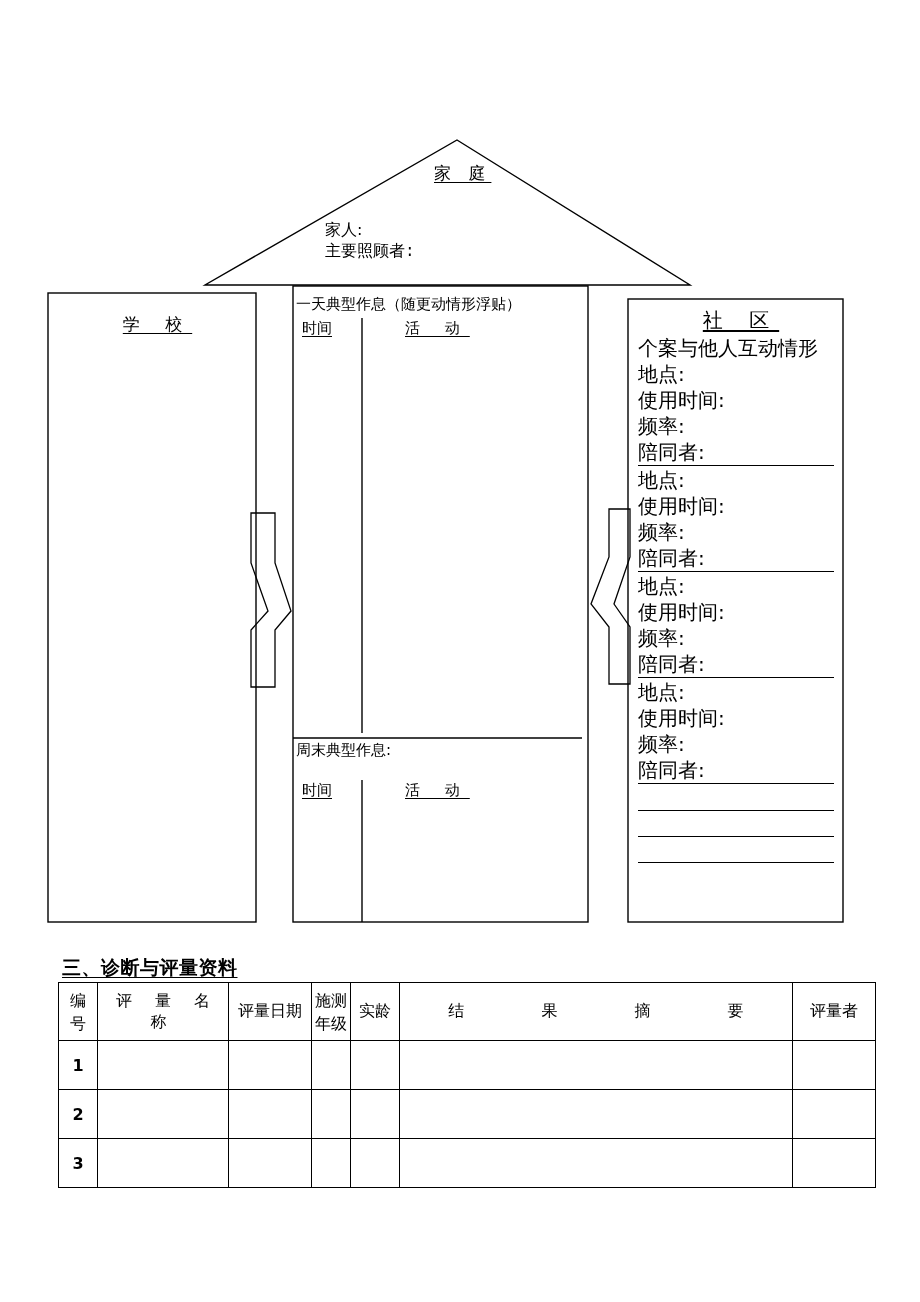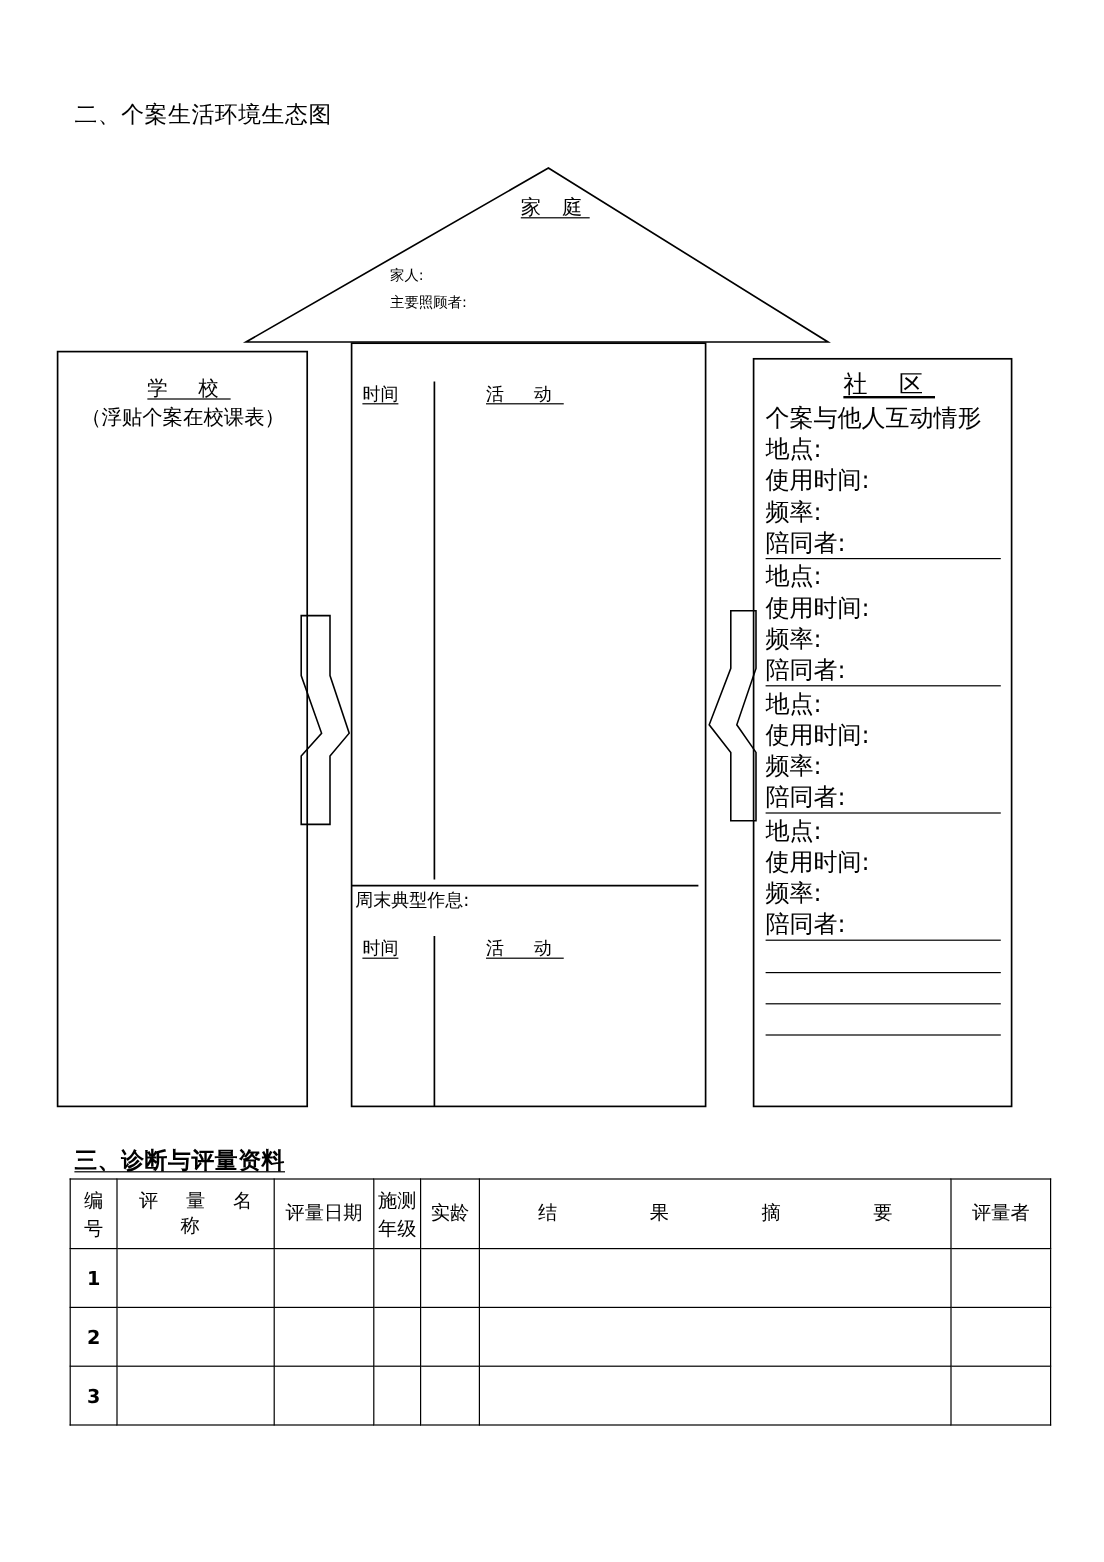--- a/index.html
+++ b/index.html
@@ -38,30 +38,30 @@
   
   #ecomap {
     position: absolute;
     left: 0; top: 0;
     width: 920px; height: 950px;
   }
   #ecomap svg { position: absolute; left: 0; top: 0; }
 
   .boxtext {
     position: absolute;
-    font-size: 12px;
+    font-size: 16px;
     line-height: 25px;
     white-space: nowrap;
   }
   .ul { text-decoration: underline; text-underline-offset: 3px; }
 
   
   #family-title { left: 434px; top: 161px; font-size: 17px; letter-spacing: 6px; }
   #family-members { left: 325px; top: 217px; }
-  #family-caregiver { left: 325px; top: 240px; }
+  #family-caregiver { left: 325px; top: 240px; font-family: Liberation Mono, monospace; }
 
   
   #school-block {
     position: absolute;
     left: 50px; top: 312px;
     width: 205px;
     text-align: center;
     font-size: 17px;
     line-height: 24px;
   }
@@ -127,21 +127,20 @@
   .hdr-2line { line-height: 23px; }
   .sp-name  { letter-spacing: 9px; padding-left: 9px; }
   .sp-sum   { letter-spacing: 36px; padding-left: 36px; }
   .rownum { font-weight: bold; font-size: 17px; }
 </style>
 </head>
 <body>
 
 <div id="page">
 
-  <div class="heading" id="heading-2">二、个案生活环境生态图</div>
 
   <div id="ecomap">
 
     <svg width="920" height="950">
 
       <polygon points="457,140 690,285 205,285" fill="none" stroke="#000" stroke-width="1.4"></polygon>
 
       <rect x="48" y="293" width="208" height="629" fill="none" stroke="#000" stroke-width="1.4"></rect>
 
       <rect x="293" y="286" width="295" height="636" fill="none" stroke="#000" stroke-width="1.4"></rect>
@@ -158,23 +157,23 @@
 
       <polygon points="630,509 609,509 609,557 591,604 609,627 609,684 630,684 630,627 614,604 630,557" fill="none" stroke="#000" stroke-width="1.3"></polygon>
     </svg>
 
     <div class="boxtext ul" id="family-title">家  庭</div>
     <div class="boxtext" id="family-members">家人:</div>
     <div class="boxtext" id="family-caregiver">主要照顾者:</div>
 
     <div id="school-block">
       <div class="ul" id="school-title">学    校</div>
-      <div id="school-note">（浮贴个案在校课表）</div>
     </div>
 
+    <div class="boxtext" id="mid-weekday-title">一天典型作息（随更动情形浮贴）</div>
     <div class="boxtext ul" id="mid-weekday-time">时间</div>
     <div class="boxtext ul" id="mid-weekday-act">活  动</div>
 
     <div class="boxtext" id="mid-weekend-title">周末典型作息:</div>
     <div class="boxtext ul" id="mid-weekend-time">时间</div>
     <div class="boxtext ul" id="mid-weekend-act">活  动</div>
 
     <div id="comm-block">
       <div class="ul" id="comm-title">社    区</div>
       <div id="comm-sub">个案与他人互动情形</div>

